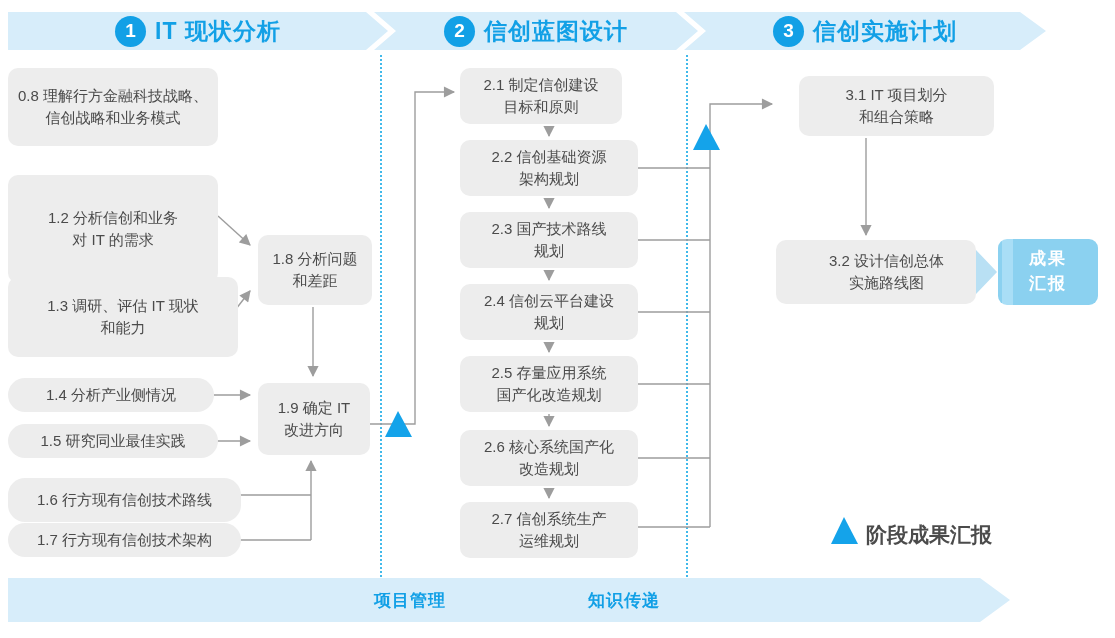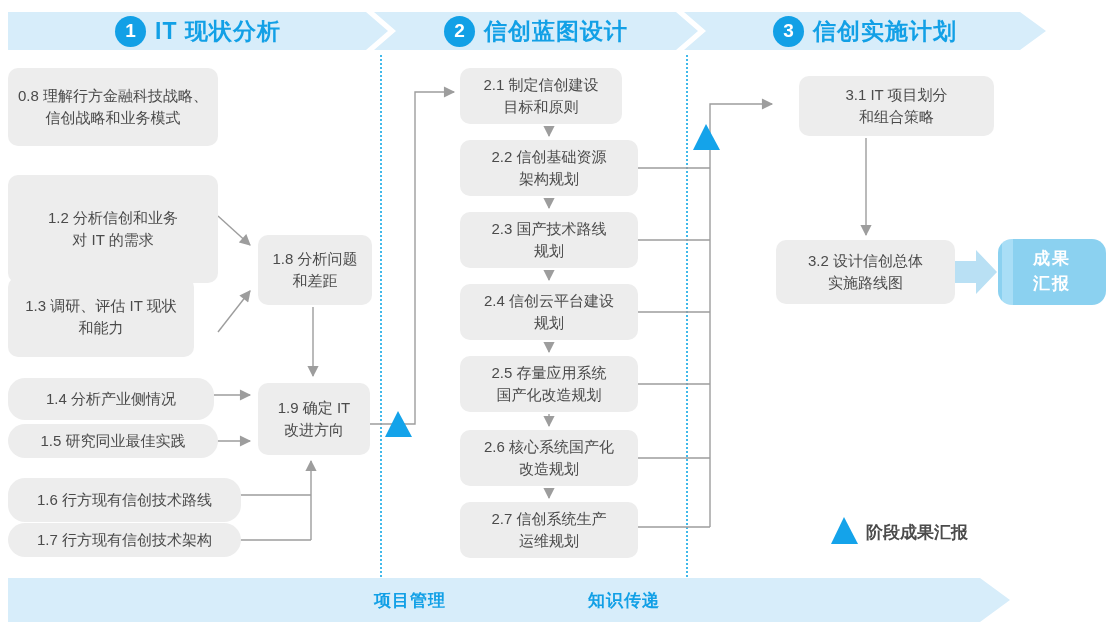--- a/index.html
+++ b/index.html
@@ -14,27 +14,27 @@
   .phase-label{color:#12a0e6;font-weight:bold;font-size:23px;letter-spacing:1px;white-space:nowrap;}
 
   
   .dotline{position:absolute;top:55px;height:522px;width:0;border-left:2px dotted #41b9ea;}
 
   
   .gbox{position:absolute;background:#ededed;border-radius:10px;color:#4b4b4b;font-size:15px;line-height:1.45;display:flex;align-items:center;justify-content:center;text-align:center;white-space:pre-line;}
   .pill{border-radius:17px;}
 
   
-  .result-box{position:absolute;left:998px;top:239px;width:108px;height:66px;border-radius:14px;
+  .result-box{position:absolute;left:998px;top:239px;width:100px;height:66px;border-radius:9px;
     background:linear-gradient(90deg,#8bd1f0 0px,#8bd1f0 4px,#a9def6 4px,#a9def6 15px,#8bd1f0 15px);
     color:#fff;font-weight:bold;font-size:17px;display:flex;align-items:center;justify-content:center;
     text-align:center;white-space:pre-line;line-height:1.45;letter-spacing:2px;}
 
   
-  .legend-label{position:absolute;left:866px;top:521px;color:#4b4b4b;font-weight:bold;font-size:17px;}
+  .legend-label{position:absolute;left:866px;top:521px;color:#4b4b4b;font-weight:bold;font-size:21px;}
 
   
   .footer-ribbon{position:absolute;left:8px;top:578px;width:1002px;height:44px;background:#d7edfa;
     clip-path:polygon(0 0,calc(100% - 30px) 0,100% 50%,calc(100% - 30px) 100%,0 100%);}
   .footer-label{position:absolute;top:589px;color:#12a0e6;font-weight:bold;font-size:17px;letter-spacing:1px;}
 
   .svg-layer{position:absolute;left:0;top:0;pointer-events:none;}
 </style>
 </head>
 <body>
@@ -102,23 +102,23 @@
     <polygon points="693,150 720,150 706,124" fill="#14a3ea"></polygon>
     <polygon points="831,544 858,544 844,517" fill="#14a3ea"></polygon>
 
     <polygon points="955,261 976,261 976,250 997,272 976,294 976,283 955,283" fill="#b9e0f4"></polygon>
   </svg>
 
   <div class="gbox" style="left:8px;top:68px;width:210px;height:78px;">0.8 理解行方金融科技战略、
 信创战略和业务模式</div>
   <div class="gbox" style="left:8px;top:175px;width:210px;height:108px;">1.2 分析信创和业务
 对 IT 的需求</div>
-  <div class="gbox" style="left:8px;top:277px;width:186px;height:80px;">1.3 调研、评估 IT 现状
+  <div class="gbox" style="left:8px;top:277px;width:230px;height:80px;">1.3 调研、评估 IT 现状
 和能力</div>
-  <div class="gbox pill" style="left:8px;top:378px;width:206px;height:42px;">1.4 分析产业侧情况</div>
+  <div class="gbox pill" style="left:8px;top:378px;width:206px;height:34px;">1.4 分析产业侧情况</div>
   <div class="gbox pill" style="left:8px;top:424px;width:210px;height:34px;">1.5 研究同业最佳实践</div>
   <div class="gbox pill" style="left:8px;top:478px;width:233px;height:44px;">1.6 行方现有信创技术路线</div>
   <div class="gbox pill" style="left:8px;top:523px;width:233px;height:34px;">1.7 行方现有信创技术架构</div>
   <div class="gbox" style="left:258px;top:235px;width:114px;height:70px;">1.8 分析问题
 和差距</div>
   <div class="gbox" style="left:258px;top:383px;width:112px;height:72px;">1.9 确定 IT
 改进方向</div>
 
   <div class="gbox" style="left:460px;top:68px;width:162px;height:56px;">2.1 制定信创建设
 目标和原则</div>
@@ -130,21 +130,21 @@
 规划</div>
   <div class="gbox" style="left:460px;top:356px;width:178px;height:56px;">2.5 存量应用系统
 国产化改造规划</div>
   <div class="gbox" style="left:460px;top:430px;width:178px;height:56px;">2.6 核心系统国产化
 改造规划</div>
   <div class="gbox" style="left:460px;top:502px;width:178px;height:56px;">2.7 信创系统生产
 运维规划</div>
 
   <div class="gbox" style="left:776px;top:76px;width:195px;height:60px;margin-left:23px;">3.1 IT 项目划分
 和组合策略</div>
-  <div class="gbox" style="left:776px;top:240px;width:179px;height:64px;">3.2 设计信创总体
+  <div class="gbox" style="left:776px;top:240px;width:179px;height:64px;padding-left:21px;">3.2 设计信创总体
 实施路线图</div>
   <div class="result-box">成果
 汇报</div>
 
   <div class="legend-label">阶段成果汇报</div>
 
   <div class="footer-ribbon"></div>
   <div class="footer-label" style="left:374px;">项目管理</div>
   <div class="footer-label" style="left:588px;text-align:right;">知识传递</div>
 

